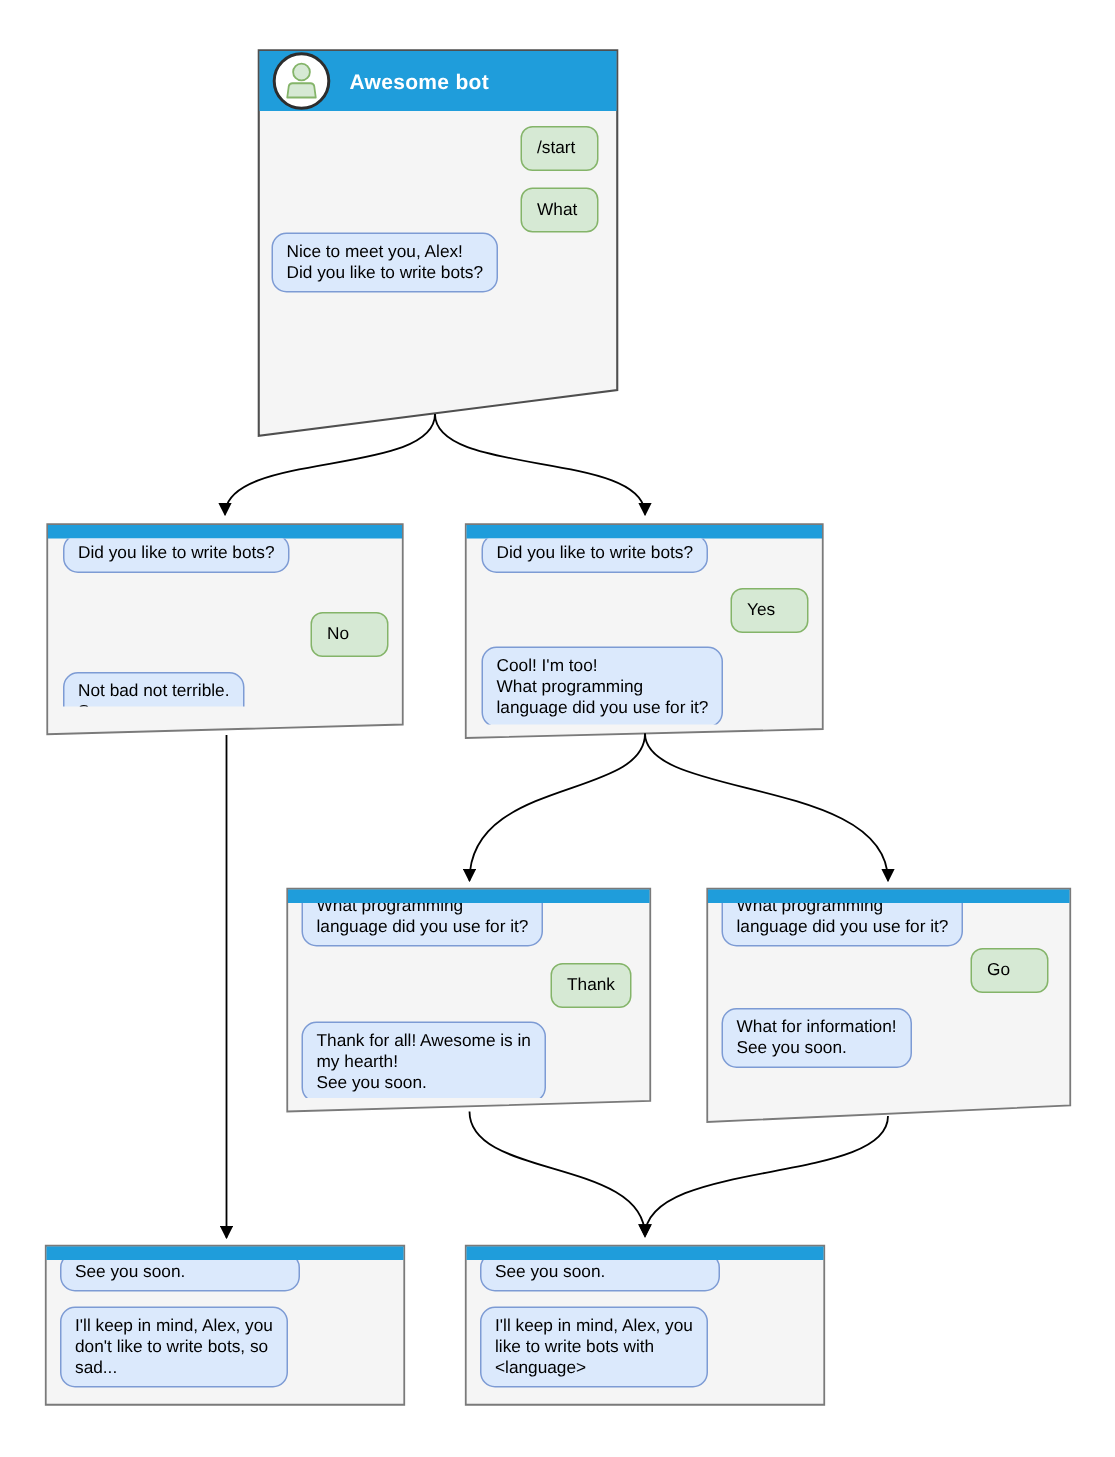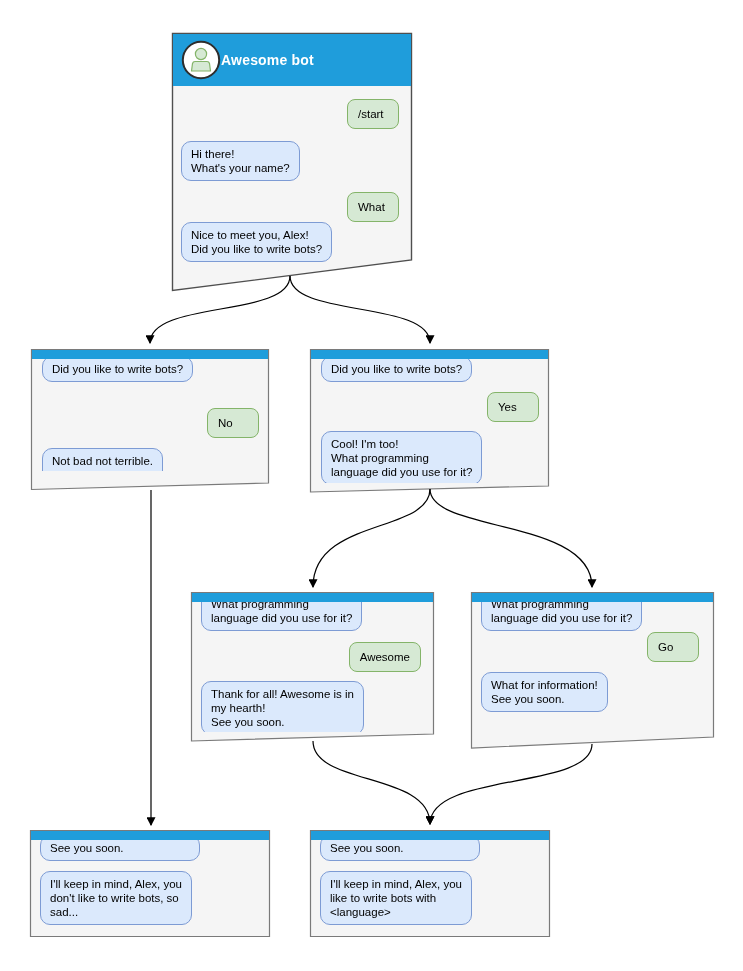--- a/index.html
+++ b/index.html
@@ -8,27 +8,27 @@
   .layer{position:absolute;left:0;top:0;z-index:0;}
   .window{position:absolute;z-index:1;}
   .win-a{left:172px;top:33px;width:240px;height:258px;}
   .win-b{left:31px;top:349px;width:238px;height:141px;}
   .win-c{left:310px;top:349px;width:239px;height:143px;}
   .win-d{left:191px;top:592px;width:243px;height:149px;}
   .win-e{left:471px;top:592px;width:243px;height:156px;}
   .win-f{left:30px;top:830px;width:240px;height:107px;}
   .win-g{left:310px;top:830px;width:240px;height:107px;}
   .chat-header{position:absolute;left:1px;right:1px;background:#1f9ddb;}
-  .chat-header.tall{top:1px;height:52px;display:flex;align-items:center;padding-left:8px;box-sizing:border-box;}
+  .chat-header.tall{top:1px;height:40px;display:flex;align-items:center;gap:12px;padding-left:8px;box-sizing:border-box;}
   .chat-header.thin{top:1px;height:9px;}
   .chat-title{color:#ffffff;font-weight:bold;font-size:14px;letter-spacing:.2px;}
   .avatar{width:40px;height:40px;flex:0 0 auto;display:block;}
   .chat-body{position:absolute;left:1px;right:1px;display:flex;flex-direction:column;
              overflow:hidden;box-sizing:border-box;}
-  .body-a{top:56px;height:184px;padding:0 12px 0 8px;align-items:flex-end;}
+  .body-a{top:41px;height:184px;padding:0 12px 0 8px;align-items:flex-end;}
   .body-b{top:10px;height:112px;padding:0 9px 0 10px;}
   .body-c{top:10px;height:124px;padding:0 9px 0 10px;}
   .body-d{top:10px;height:130px;padding:0 12px 0 9px;}
   .body-e{top:10px;height:126px;padding:0 14px 0 9px;}
   .body-f{top:10px;height:94px;padding:0 9px 0 9px;}
   .body-g{top:10px;height:94px;padding:0 9px 0 9px;}
   .bubble{white-space:pre-line;font-size:11.5px;line-height:14px;color:#000;
           flex:0 0 auto;box-sizing:content-box;}
   .bubble.bot{background:#dbe9fc;border:1px solid #7d9bd4;border-radius:10px;
               align-self:flex-start;padding:5px 9px;}
@@ -69,22 +69,20 @@
     <div class="chat-header tall">
       <svg class="avatar" viewBox="0 0 40 40">
         <circle cx="20" cy="20" r="18.2" fill="#ffffff" stroke="#2d2d2d" stroke-width="2"></circle>
         <circle cx="20" cy="14" r="5.6" fill="#d6e9d4" stroke="#84b469" stroke-width="1.2"></circle>
         <path d="M10.5,31 L11.5,23.5 Q12,21.5 14,21.5 L26,21.5 Q28,21.5 28.5,23.5 L29.5,31 Z" fill="#d6e9d4" stroke="#84b469" stroke-width="1.2" stroke-linejoin="round"></path>
       </svg>
       <span class="chat-title">Awesome bot</span>
     </div>
     <div class="chat-body body-a">
       <div class="bubble user" style="margin-top:10px">/start</div>
-      <div class="bubble bot" style="margin-top:12px">Hi there!
-What's your name?</div>
       <div class="bubble user" style="margin-top:11px">What</div>
       <div class="bubble bot" style="">Nice to meet you, Alex!
 Did you like to write bots?</div>
     </div>
   </div>
 
   <div class="window win-b">
     <div class="chat-header thin"></div>
     <div class="chat-body body-b">
       <div class="bubble bot" style="margin-top:-3px">Did you like to write bots?</div>
@@ -103,21 +101,21 @@
 What programming
 language did you use for it?</div>
     </div>
   </div>
 
   <div class="window win-d">
     <div class="chat-header thin"></div>
     <div class="chat-body body-d">
       <div class="bubble bot" style="margin-top:-11px">What programming
 language did you use for it?</div>
-      <div class="bubble user" style="margin-top:11px">Awesome</div>
+      <div class="bubble user" style="margin-top:11px">Thank</div>
       <div class="bubble bot" style="margin-top:9px">Thank for all! Awesome is in
 my hearth!
 See you soon.</div>
     </div>
   </div>
 
   <div class="window win-e">
     <div class="chat-header thin"></div>
     <div class="chat-body body-e">
       <div class="bubble bot" style="margin-top:-11px">What programming

